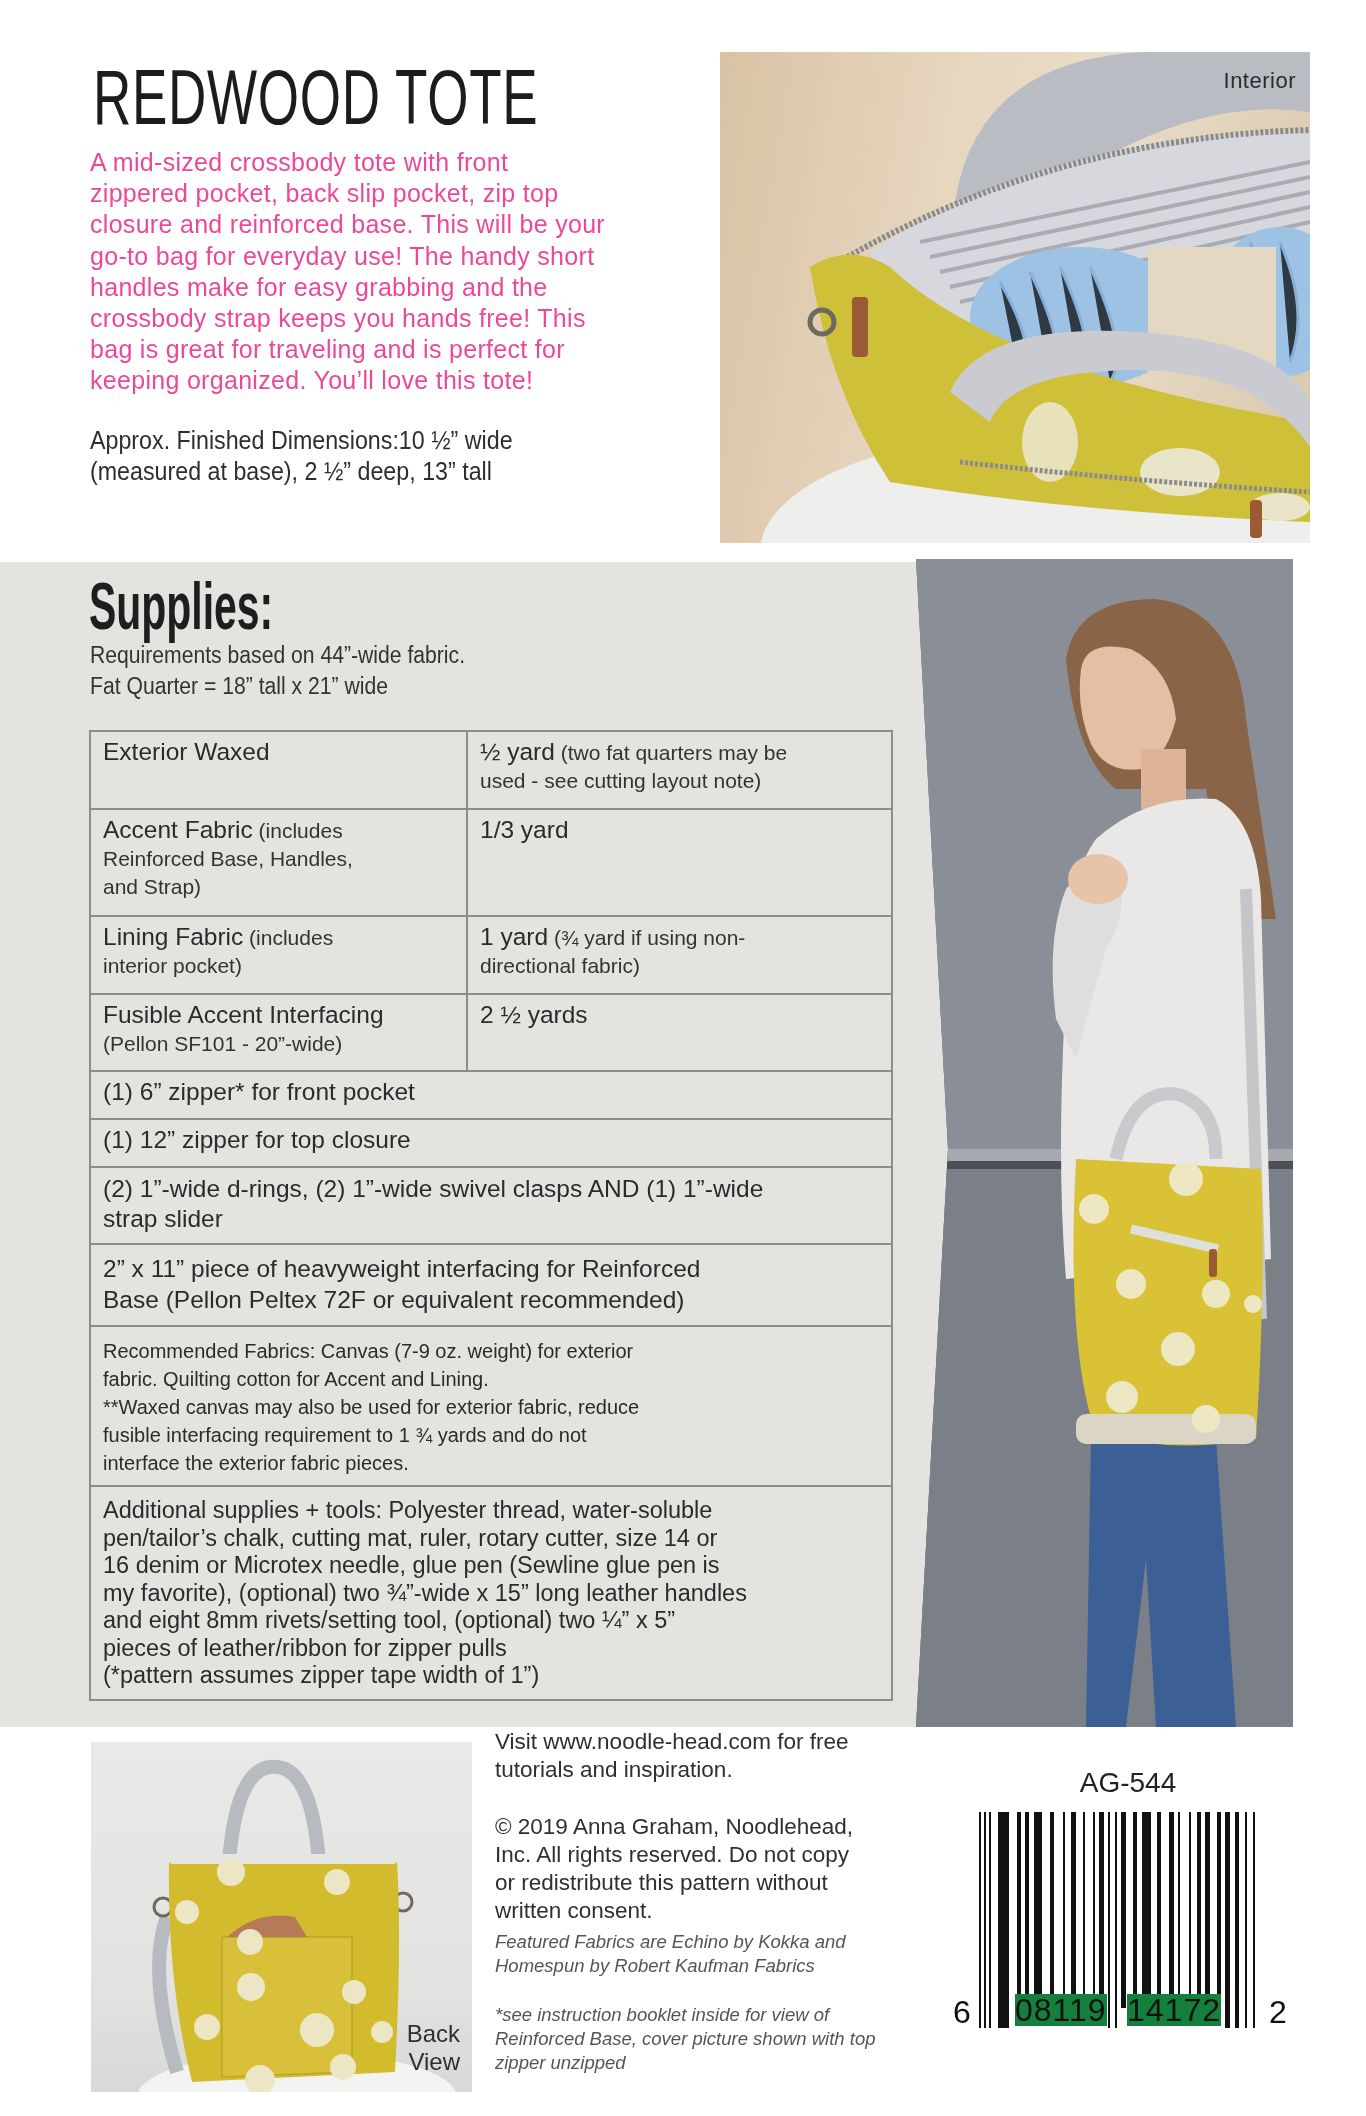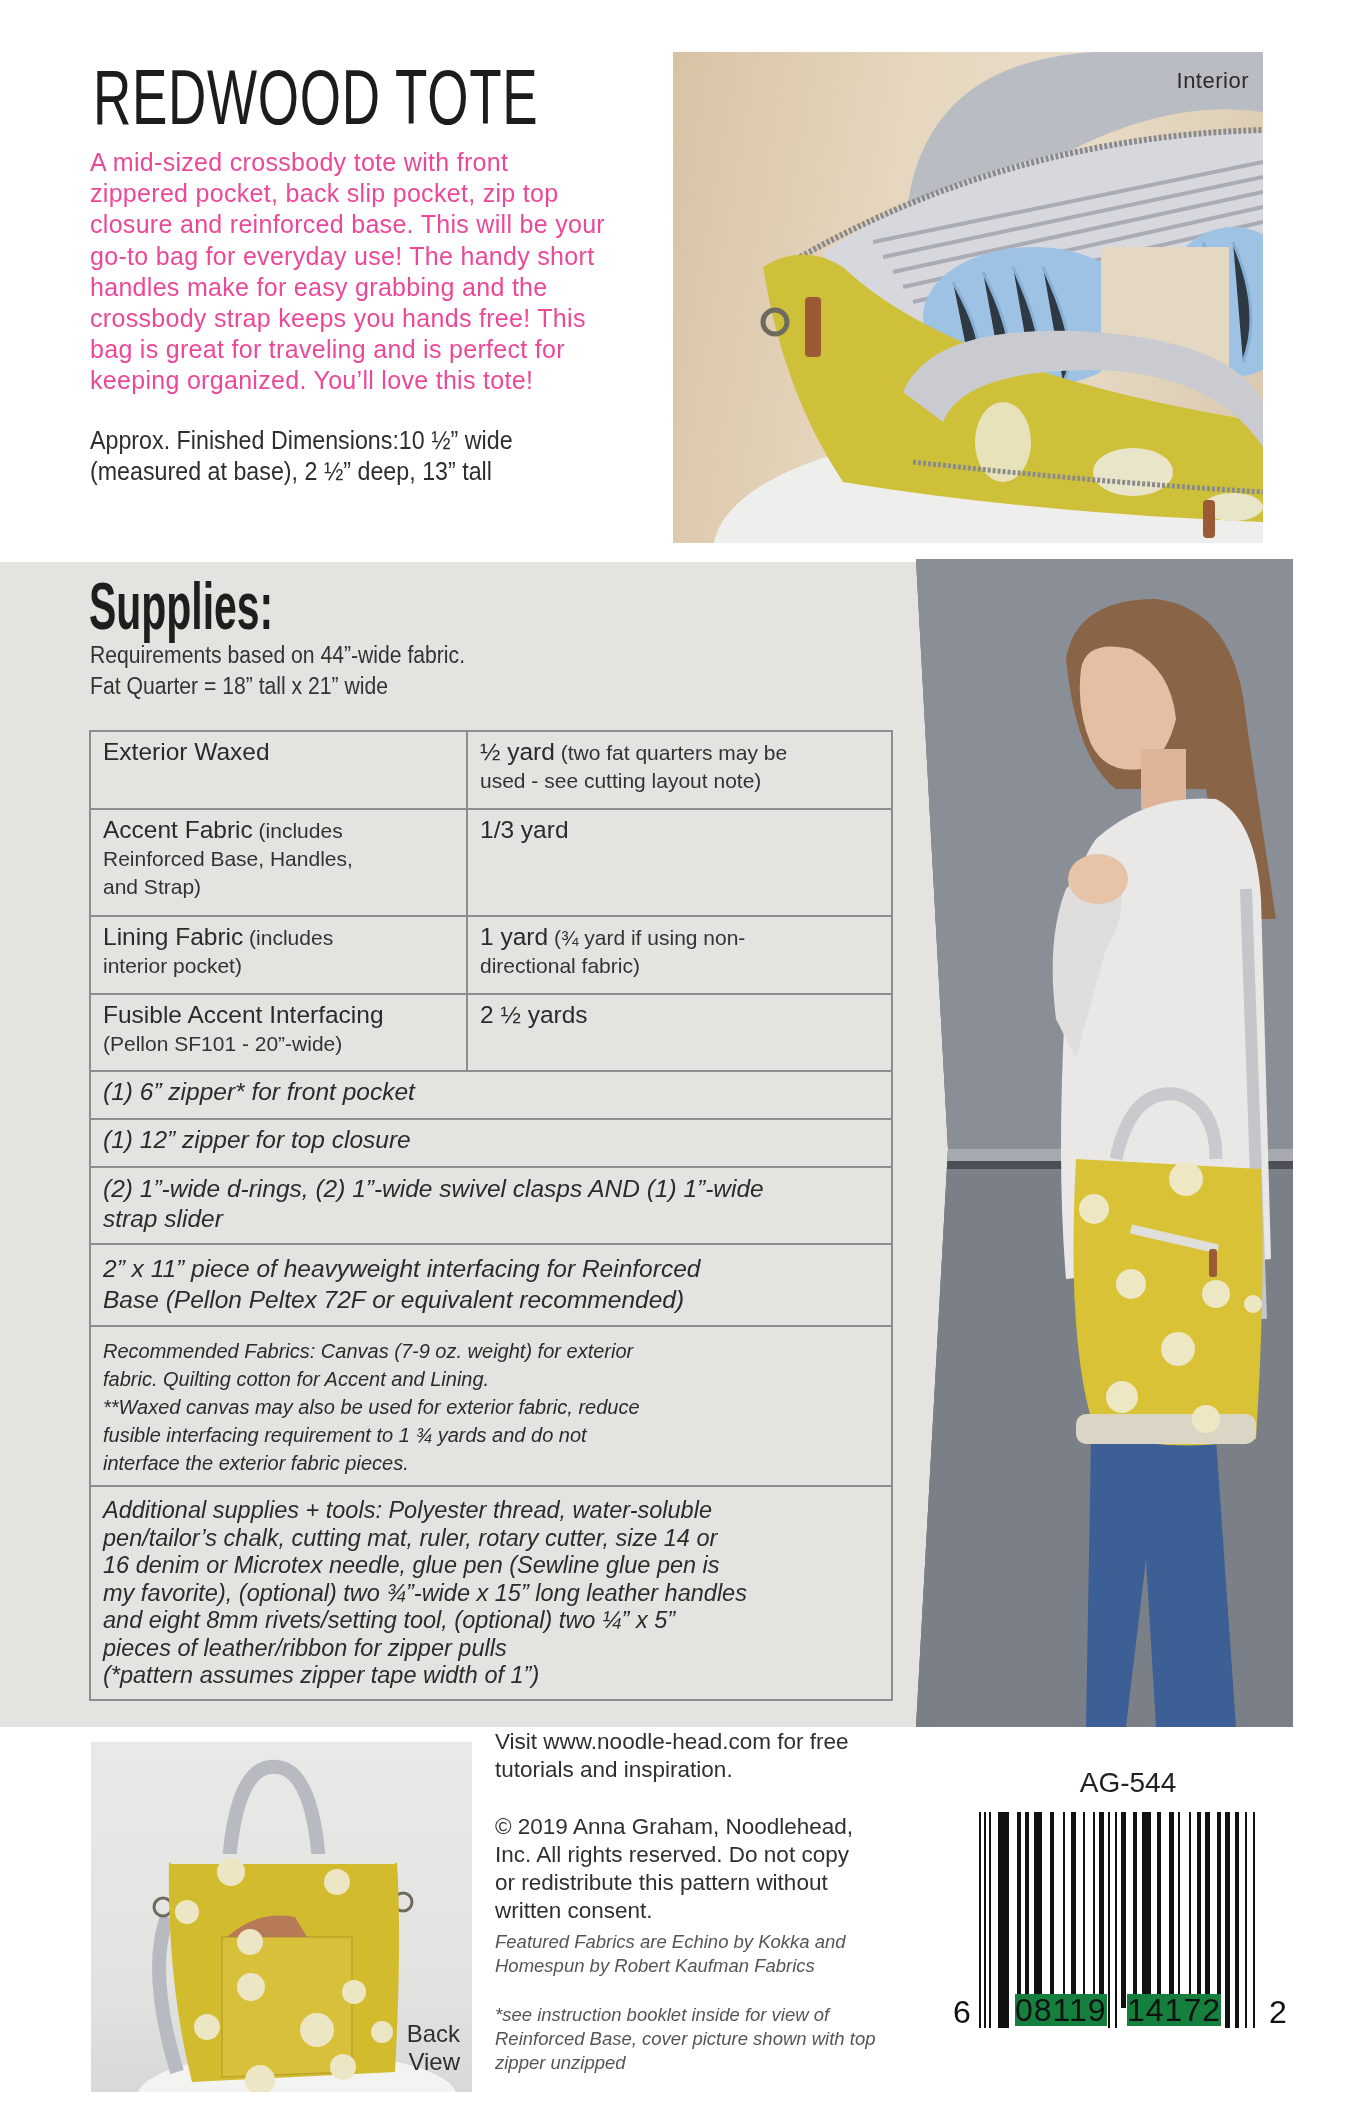--- a/index.html
+++ b/index.html
@@ -20,21 +20,21 @@
   .intro {
     left: 90px; top: 147px; width: 600px;
     font-size: 25px; line-height: 31.2px; color: #ec4899;
     letter-spacing: 0.3px;
   }
   .intro p { white-space: pre-line; }
   .dims { left: 90px; top: 425px; width: 600px; font-size: 25px; line-height: 31px; color: #2e2e2e; white-space: pre-line; transform-origin: left top; transform: scaleX(0.93); }
 
   
   .photo-interior {
-    left: 673px; top: 52px; width: 590px; height: 491px; overflow: hidden;
+    left: 720px; top: 52px; width: 590px; height: 491px; overflow: hidden;
     background: linear-gradient(100deg, #d8c2a4 0%, #e6d6be 35%, #e9dcc8 60%, #d9c8ae 100%);
   }
   .photo-label { right: 14px; top: 16px; font-size: 22px; color: #2b2b2b; letter-spacing: 0.5px; }
 
   
   .supplies-bg { left: 0; top: 562px; width: 1293px; height: 1165px; background: #e4e3e0; }
   .supplies-heading {
     left: 89px; top: 568px; font-size: 66px; line-height: 76px; font-weight: 700; color: #1e1e1e;
     transform-origin: left top; transform: scaleX(0.62); white-space: nowrap;
   }
@@ -42,21 +42,21 @@
 
   .supply-table {
     left: 89px; top: 730px; width: 804px;
     border: 2px solid #8e8d8b; border-bottom: none;
   }
   .row { display: flex; border-bottom: 2px solid #8e8d8b; }
   .cell { padding: 6px 12px 8px 12px; font-size: 24.5px; line-height: 27px; color: #2b2b2b; }
   .cell .sub { font-size: 21px; color: #333; }
   .c1 { width: 377px; border-right: 2px solid #8e8d8b; }
   .c2 { flex: 1; }
-  .full { width: 100%; font-style: italic; }
+  .full { width: 100%; }
   .para { white-space: pre-line; }
 
   
   .photo-model {
     left: 916px; top: 559px; width: 377px; height: 1168px; overflow: hidden;
     clip-path: polygon(0 0, 100% 0, 100% 100%, 0 100%, 32px 50.5%);
     background: #80848d;
   }
 
   

